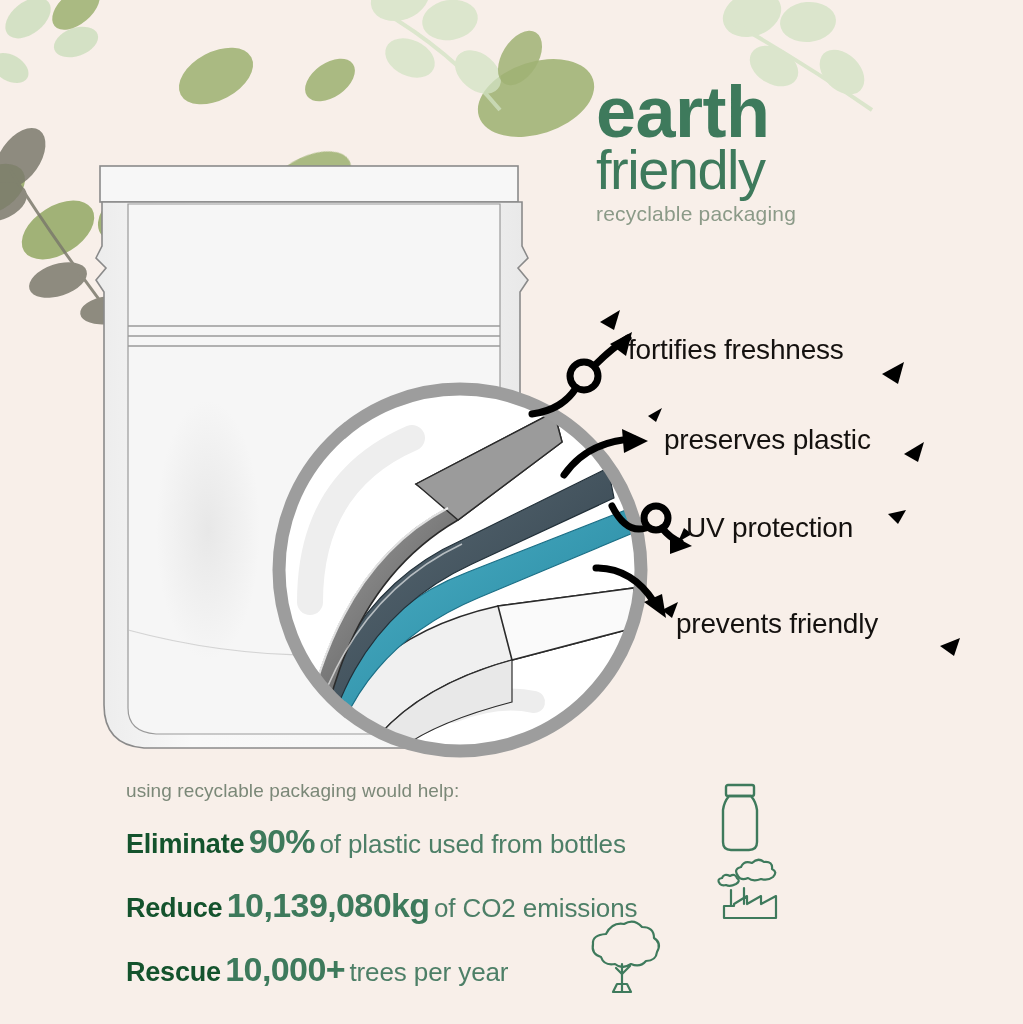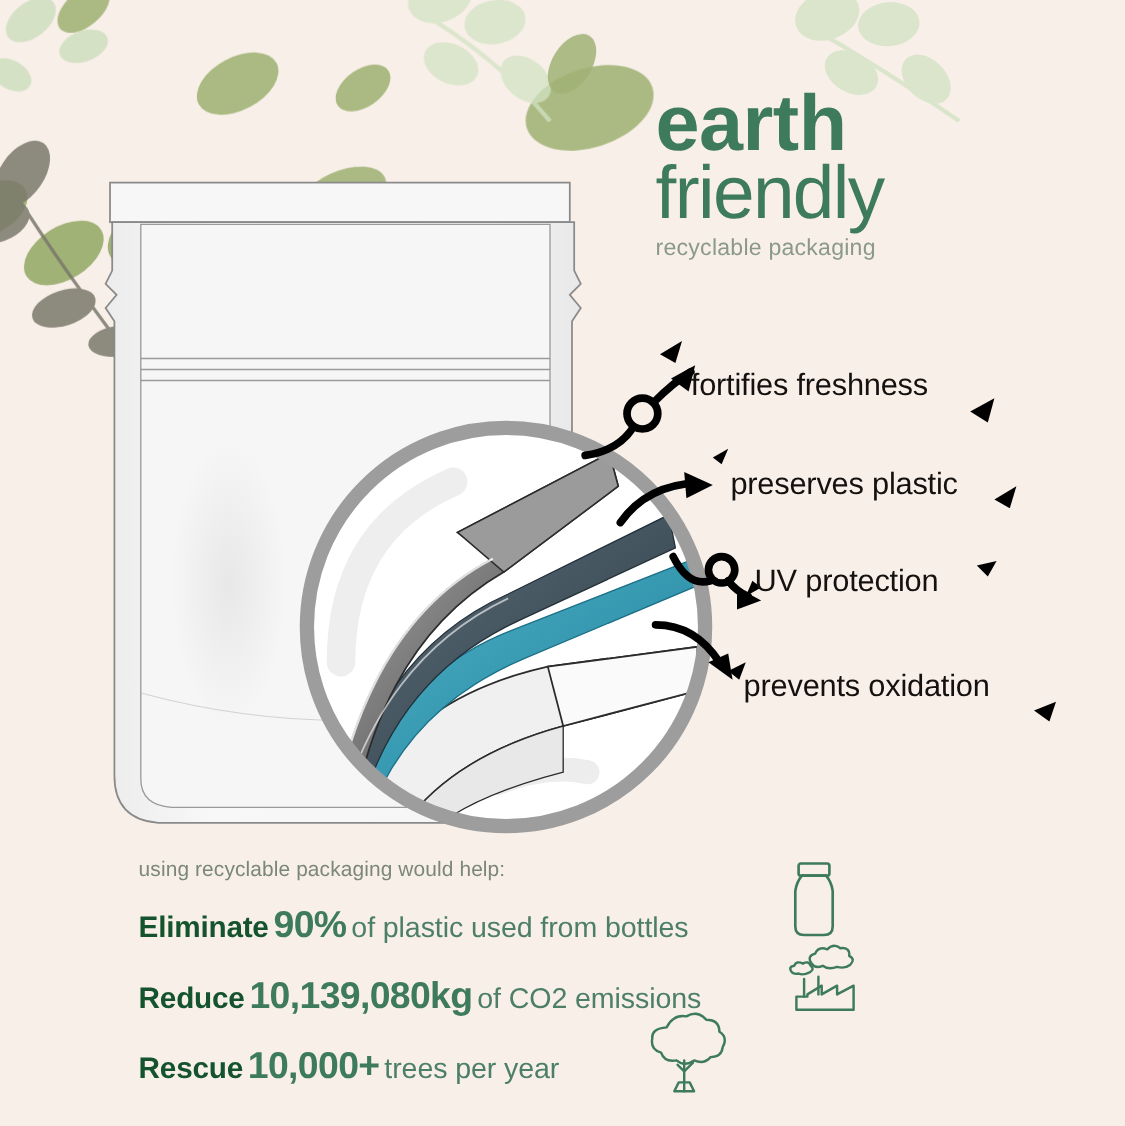--- a/index.html
+++ b/index.html
@@ -14,21 +14,21 @@
   .abs{position:absolute;}
   svg{display:block;overflow:visible;}
 
   
   #headline{left:596px;top:78px;width:420px;}
   .h-earth{
     font-size:72px;font-weight:bold;color:#3e7a5c;
     line-height:0.96;letter-spacing:-0.5px;
   }
   .h-friendly{
-    font-size:68px;font-weight:300;color:#3e7a5c;
+    font-size:56px;font-weight:300;color:#3e7a5c;
     line-height:0.95;letter-spacing:-1.5px;margin-top:-4px;
   }
   .h-sub{
     font-size:21px;font-weight:400;color:#8b9a88;
     letter-spacing:0.2px;margin-top:6px;
   }
 
   
   .feat{
     position:absolute;
@@ -249,21 +249,21 @@
   <svg class="abs" style="left:658px;top:600px;" width="26" height="26" viewBox="0 0 26 26">
     <path d="M20 2 L4 10 L14 18 Z" fill="#000"></path>
   </svg>
   <svg class="abs" style="left:936px;top:634px;" width="28" height="28" viewBox="0 0 28 28">
     <path d="M24 4 L4 12 L18 22 Z" fill="#000"></path>
   </svg>
 
   <div class="feat" style="left:628px;top:334px;">fortifies freshness</div>
   <div class="feat" style="left:664px;top:424px;">preserves plastic</div>
   <div class="feat" style="left:686px;top:512px;">UV protection</div>
-  <div class="feat" style="left:676px;top:608px;">prevents oxidation</div>
+  <div class="feat" style="left:676px;top:608px;">prevents friendly</div>
 
   <div id="stats" class="abs">
     <div class="stat-intro">using recyclable packaging would help:</div>
 
     <div id="row-eliminate" class="stat-row">
       <span class="s-verb">Eliminate</span>
       <span class="s-num">90%</span>
       <span class="s-tail">of plastic used from bottles</span>
     </div>
 

